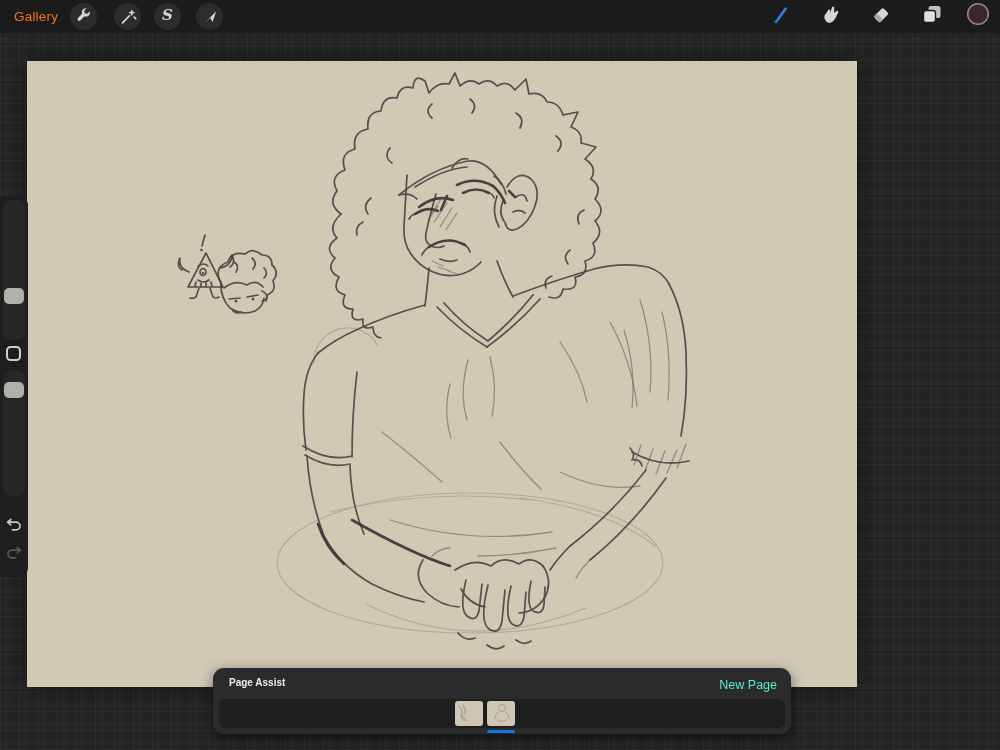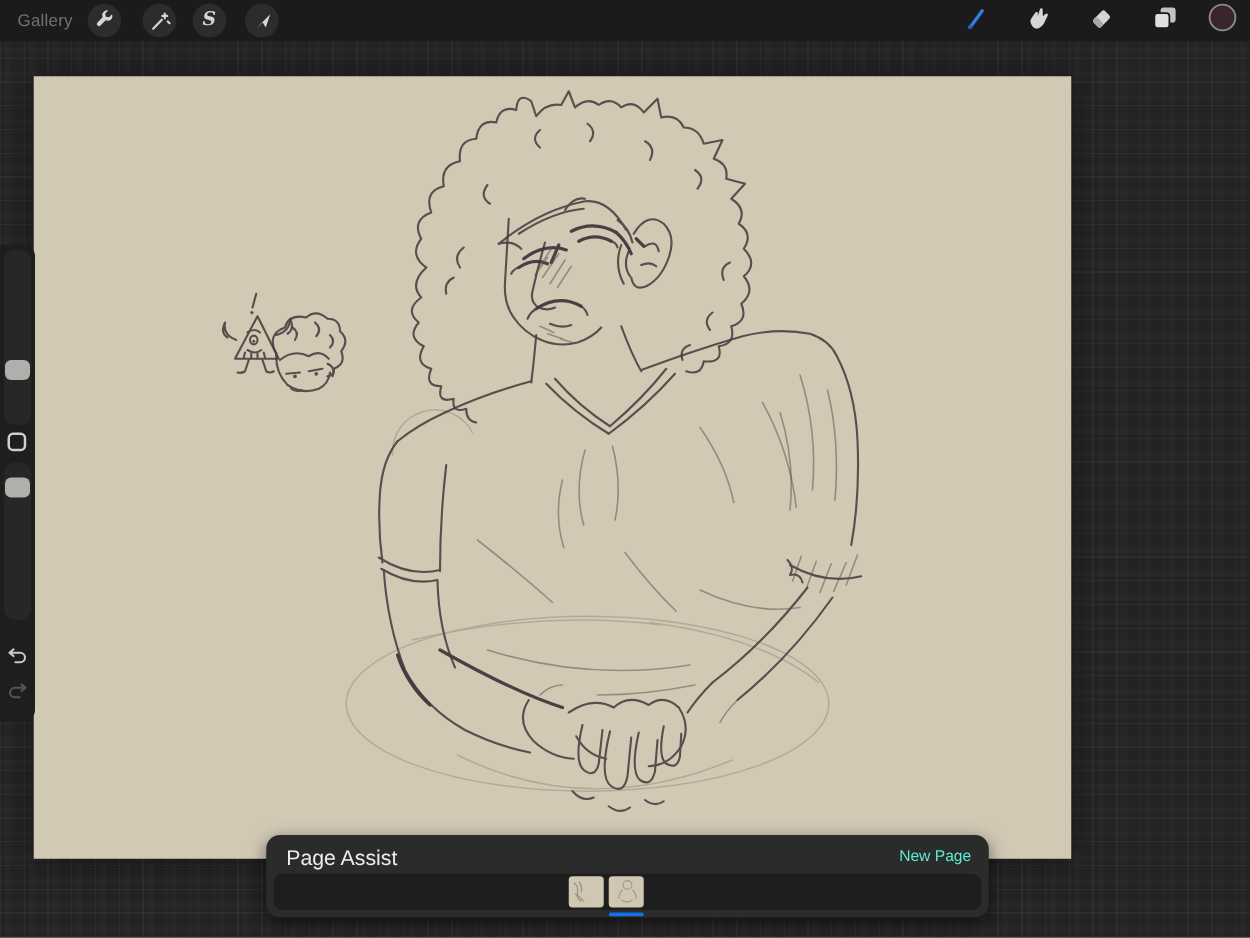--- a/index.html
+++ b/index.html
@@ -9,21 +9,21 @@
     background-color:#232323;
     background-image:
       repeating-linear-gradient(0deg, rgba(255,255,255,0.045) 0 1px, transparent 1px 19px),
       repeating-linear-gradient(90deg, rgba(255,255,255,0.045) 0 1px, transparent 1px 19px),
       repeating-linear-gradient(0deg, transparent 0 4px, rgba(255,255,255,0.015) 4px 9px, transparent 9px 19px),
       repeating-linear-gradient(90deg, transparent 0 4px, rgba(255,255,255,0.015) 4px 9px, transparent 9px 19px);
   }
   
   .topbar{ position:absolute; left:0; top:0; width:1000px; height:33px; background:#1b1b1b; z-index:30; }
   .gallery{ position:absolute; left:14px; top:0; height:33px; line-height:33px;
-    color:#737373; font-size:13.5px; letter-spacing:.2px; }
+    color:#f97316; font-size:13.5px; letter-spacing:.2px; }
   .circbtn{ position:absolute; top:3px; width:27px; height:27px; border-radius:50%;
     background:#2d2b2c; display:flex; align-items:center; justify-content:center; }
   .circbtn svg{ display:block; }
   .s-glyph{ color:#d8d6d4; font-family:"DejaVu Serif", serif; font-style:italic; font-weight:700; font-size:15px; line-height:1; padding-bottom:2px;}
   .ricon{ position:absolute; top:5px; width:22px; height:22px; display:flex; align-items:center; justify-content:center; }
   
   .canvas{ position:absolute; left:27px; top:61px; width:830px; height:626px;
     background:#d2c9b5; box-shadow:0 0 20px rgba(0,0,0,.45); z-index:5; }
   .canvas svg{ display:block; }
   .ink   { stroke:#4a3d40; stroke-width:1.7; fill:none; stroke-linecap:round; stroke-linejoin:round; opacity:.88; }
@@ -34,21 +34,21 @@
   .sidebar{ position:absolute; left:0; top:196px; width:28px; height:381px;
     background:#1e1e1e; border-radius:0 9px 9px 0; z-index:20; }
   .track{ position:absolute; left:3px; width:22px; background:#272727; border-radius:9px; }
   .handle{ position:absolute; left:4px; width:20px; height:16px; border-radius:5px; background:#b1afac; }
   .modify{ position:absolute; left:6px; top:150px; width:15px; height:15px;
     border:2px solid #cfcfcf; border-radius:4.5px; background:transparent; }
   .histbtn{ position:absolute; left:3px; width:22px; height:22px; display:flex; align-items:center; justify-content:center; }
   
   .assist{ position:absolute; left:213px; top:668px; width:578px; height:66px;
     background:#2b2b2b; border-radius:11px; box-shadow:0 4px 14px rgba(0,0,0,.5); z-index:25; }
-  .assist-title{ position:absolute; left:16px; top:9px; color:#ececec; font-size:17px; font-weight:400; }
+  .assist-title{ position:absolute; left:16px; top:9px; color:#ececec; font-size:10px; font-weight:700; }
   .assist-new{ position:absolute; right:14px; top:10px; color:#5eead4; font-size:12.5px; }
   .filmstrip{ position:absolute; left:6px; right:6px; top:31px; height:29px; background:#1e1e1e; border-radius:7px; }
   .thumb{ position:absolute; top:33px; width:28px; height:25px; background:#cfc7b3; border-radius:3px; overflow:hidden; }
   .thumb svg{ display:block; }
   .sel-underline{ position:absolute; top:62px; width:28px; height:2.5px; border-radius:2px; background:#1273e8; }
 </style>
 </head>
 <body>
 
 <div class="stage">

